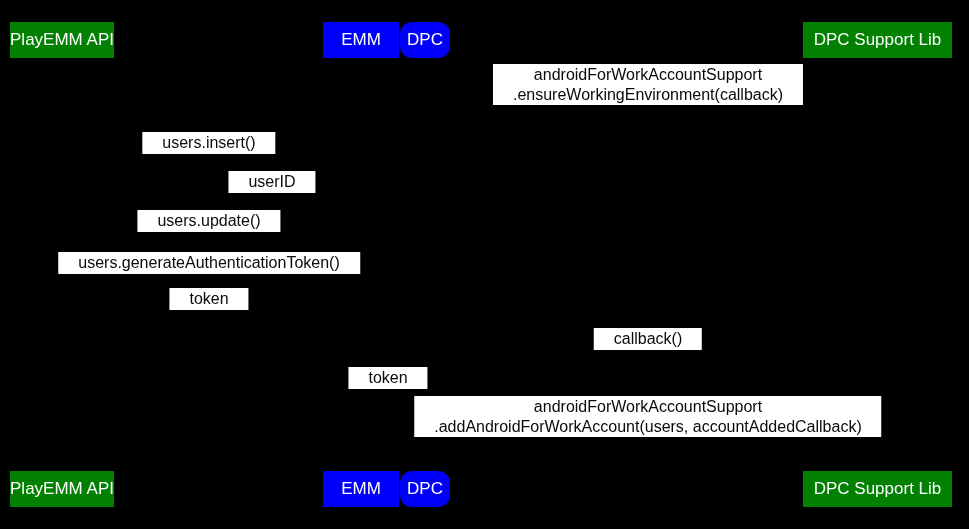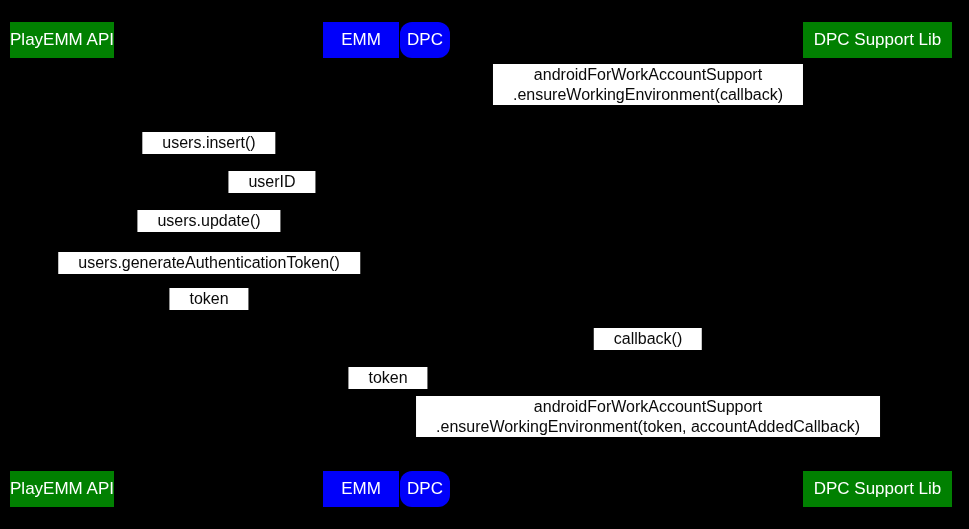--- a/index.html
+++ b/index.html
@@ -84,21 +84,21 @@
   <div class="msg m4">users.generateAuthenticationToken()</div>
 
   <div class="msg m5">token</div>
 
   <div class="msg m6">callback()</div>
 
   <div class="msg m7">token</div>
 
   <div class="msg m8">
     <div>androidForWorkAccountSupport</div>
-    <div>.ensureWorkingEnvironment(token, accountAddedCallback)</div>
+    <div>.addAndroidForWorkAccount(users, accountAddedCallback)</div>
   </div>
 
   <div class="actor green row-bottom a-playemm">PlayEMM API</div>
   <div class="actor blue row-bottom a-emm">EMM</div>
   <div class="actor blue row-bottom a-dpc">DPC</div>
   <div class="actor green row-bottom a-dpcsl">DPC Support Lib</div>
 
 </div>
 
 </body></html>

